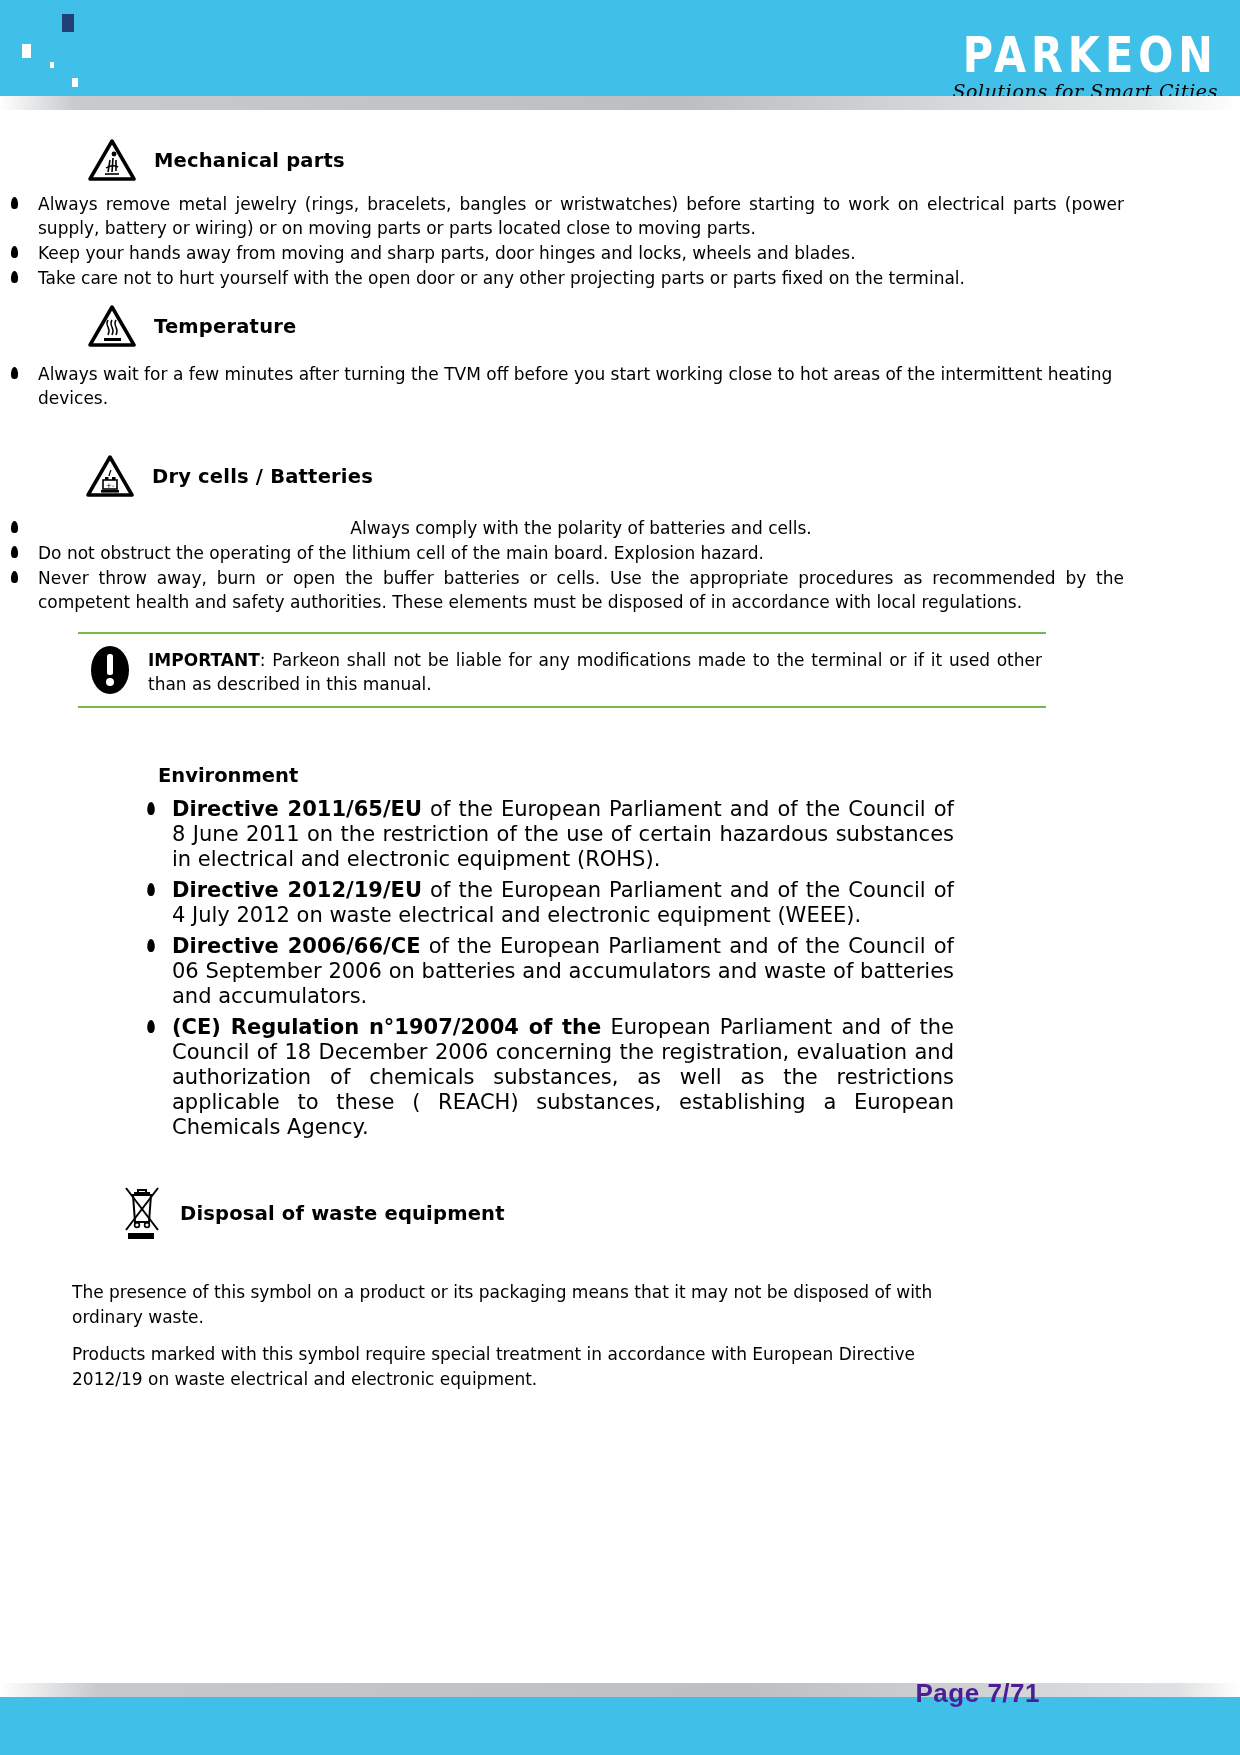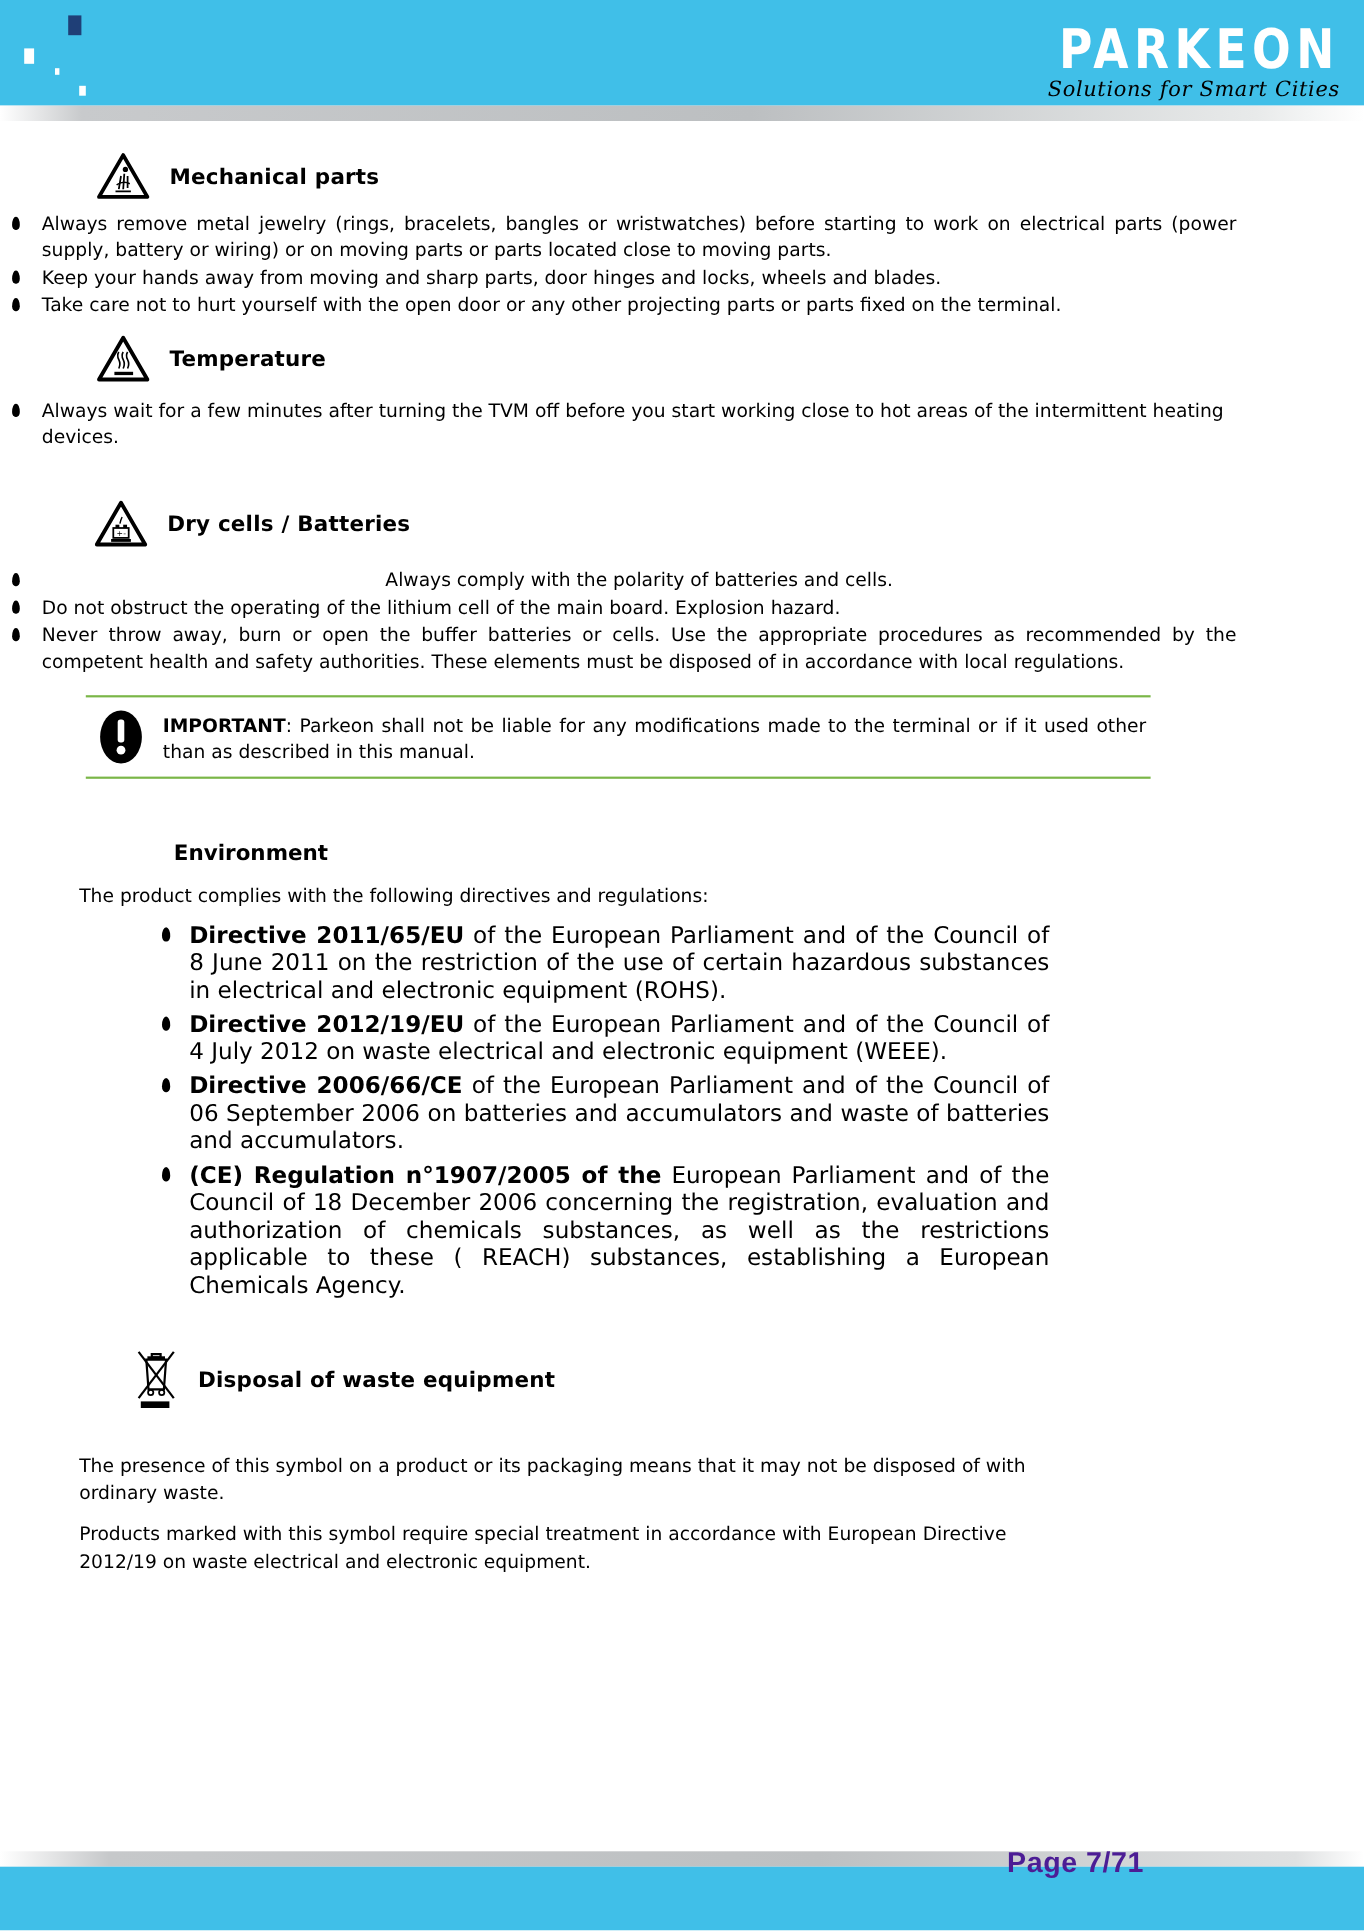--- a/index.html
+++ b/index.html
@@ -29,21 +29,21 @@
     width: 1240px;
     height: 14px;
     background: linear-gradient(to bottom, #b9bcbe 0%, #d9dbdc 45%, #ffffff 100%);
   }
   .header-shadow.right-fade {
     background: linear-gradient(to right, #ffffff 0%, #c8cacc 6%, #bcbfc1 55%, #e8eaea 92%, #ffffff 100%);
   }
   .logo-wrap {
     position: absolute;
     right: 22px;
-    top: 20px;
+    top: 30px;
     text-align: right;
   }
   .logo-main {
     color: #ffffff;
     font-family: "DejaVu Sans", sans-serif;
     font-size: 46px;
     font-weight: 700;
     letter-spacing: 5px;
     line-height: 46px;
     font-stretch: condensed;
@@ -317,33 +317,32 @@
         <circle cx="22" cy="38" r="4" fill="#fff"></circle>
       </svg>
     </span>
     <div class="important-text">
       <b>IMPORTANT</b><span>: </span><span>Parkeon shall not be liable for any modifications made to the terminal or if it used other than as described in this manual.</span>
     </div>
   </div>
 
   <div class="block" style="margin-top:56px;">
     <div class="env-head">Environment</div>
-    <div class="para" style="margin:16px 0 0 72px;">The product complies with the following directives and regulations:</div>
     <ul class="dlist" style="margin-left:138px; margin-right:170px; margin-top:10px;">
       <li>
         <b>Directive 2011/65/EU</b><span> of the European Parliament and of the Council of 8 June 2011 on the restriction of the use of certain hazardous substances in electrical and electronic equipment (ROHS).</span>
       </li>
       <li>
         <b>Directive 2012/19/EU</b><span> of the European Parliament and of the Council of 4 July 2012 on waste electrical and electronic equipment (WEEE).</span>
       </li>
       <li>
         <b>Directive 2006/66/CE</b><span> of the European Parliament and of the Council of 06 September 2006 on batteries and accumulators and waste of batteries and accumulators.</span>
       </li>
       <li class="just">
-        <b>(CE) Regulation n°1907/2005 of the</b><span> European Parliament and of the Council of 18 December 2006 concerning the registration, evaluation and authorization of chemicals substances, as well as the restrictions applicable to these ( REACH) substances, establishing a European Chemicals Agency.</span>
+        <b>(CE) Regulation n°1907/2004 of the</b><span> European Parliament and of the Council of 18 December 2006 concerning the registration, evaluation and authorization of chemicals substances, as well as the restrictions applicable to these ( REACH) substances, establishing a European Chemicals Agency.</span>
       </li>
     </ul>
   </div>
 
   <div class="block" style="margin-top:44px;">
     <div class="disp-head">
       <span class="bin-icon">
         <svg width="44" height="58" viewBox="0 0 44 58">
           <rect x="14" y="8" width="16" height="2.8" fill="#000"></rect>
           <path d="M13 11 h18 l-2 27 h-14 z" fill="none" stroke="#000" stroke-width="2"></path>

